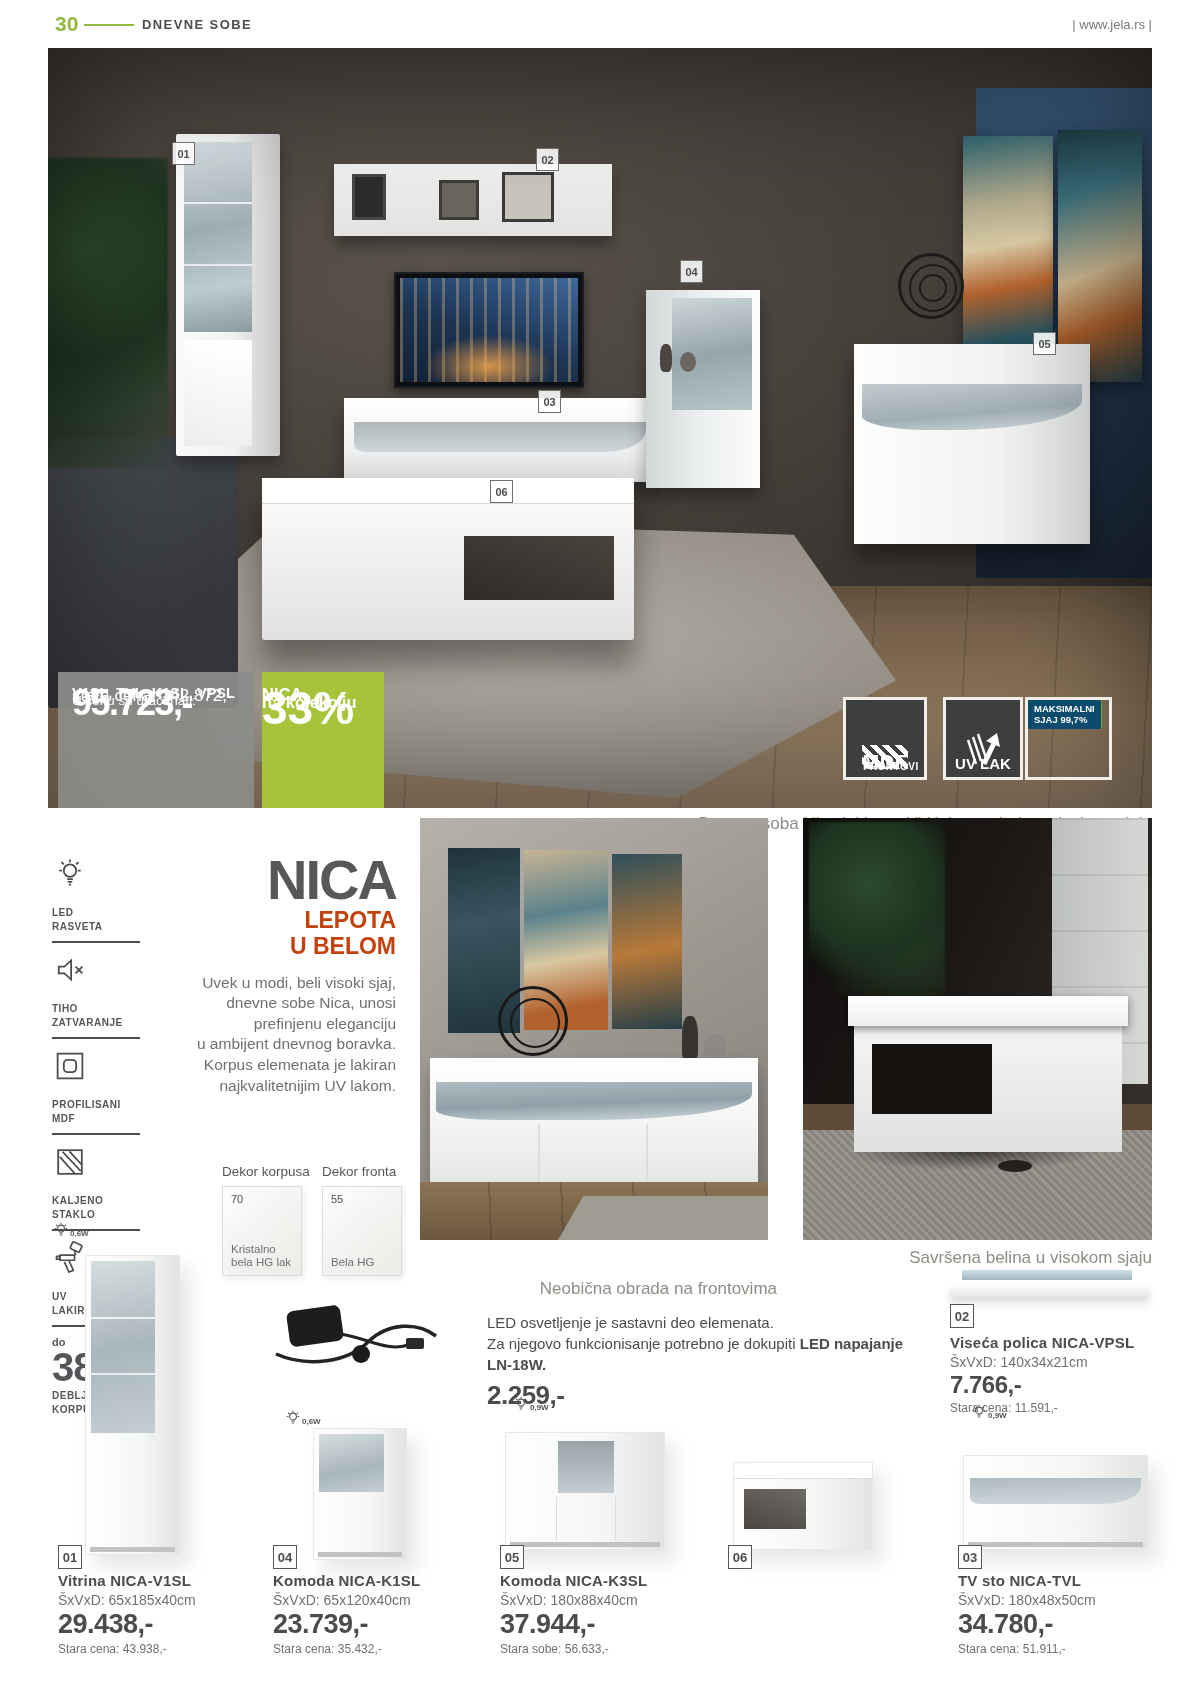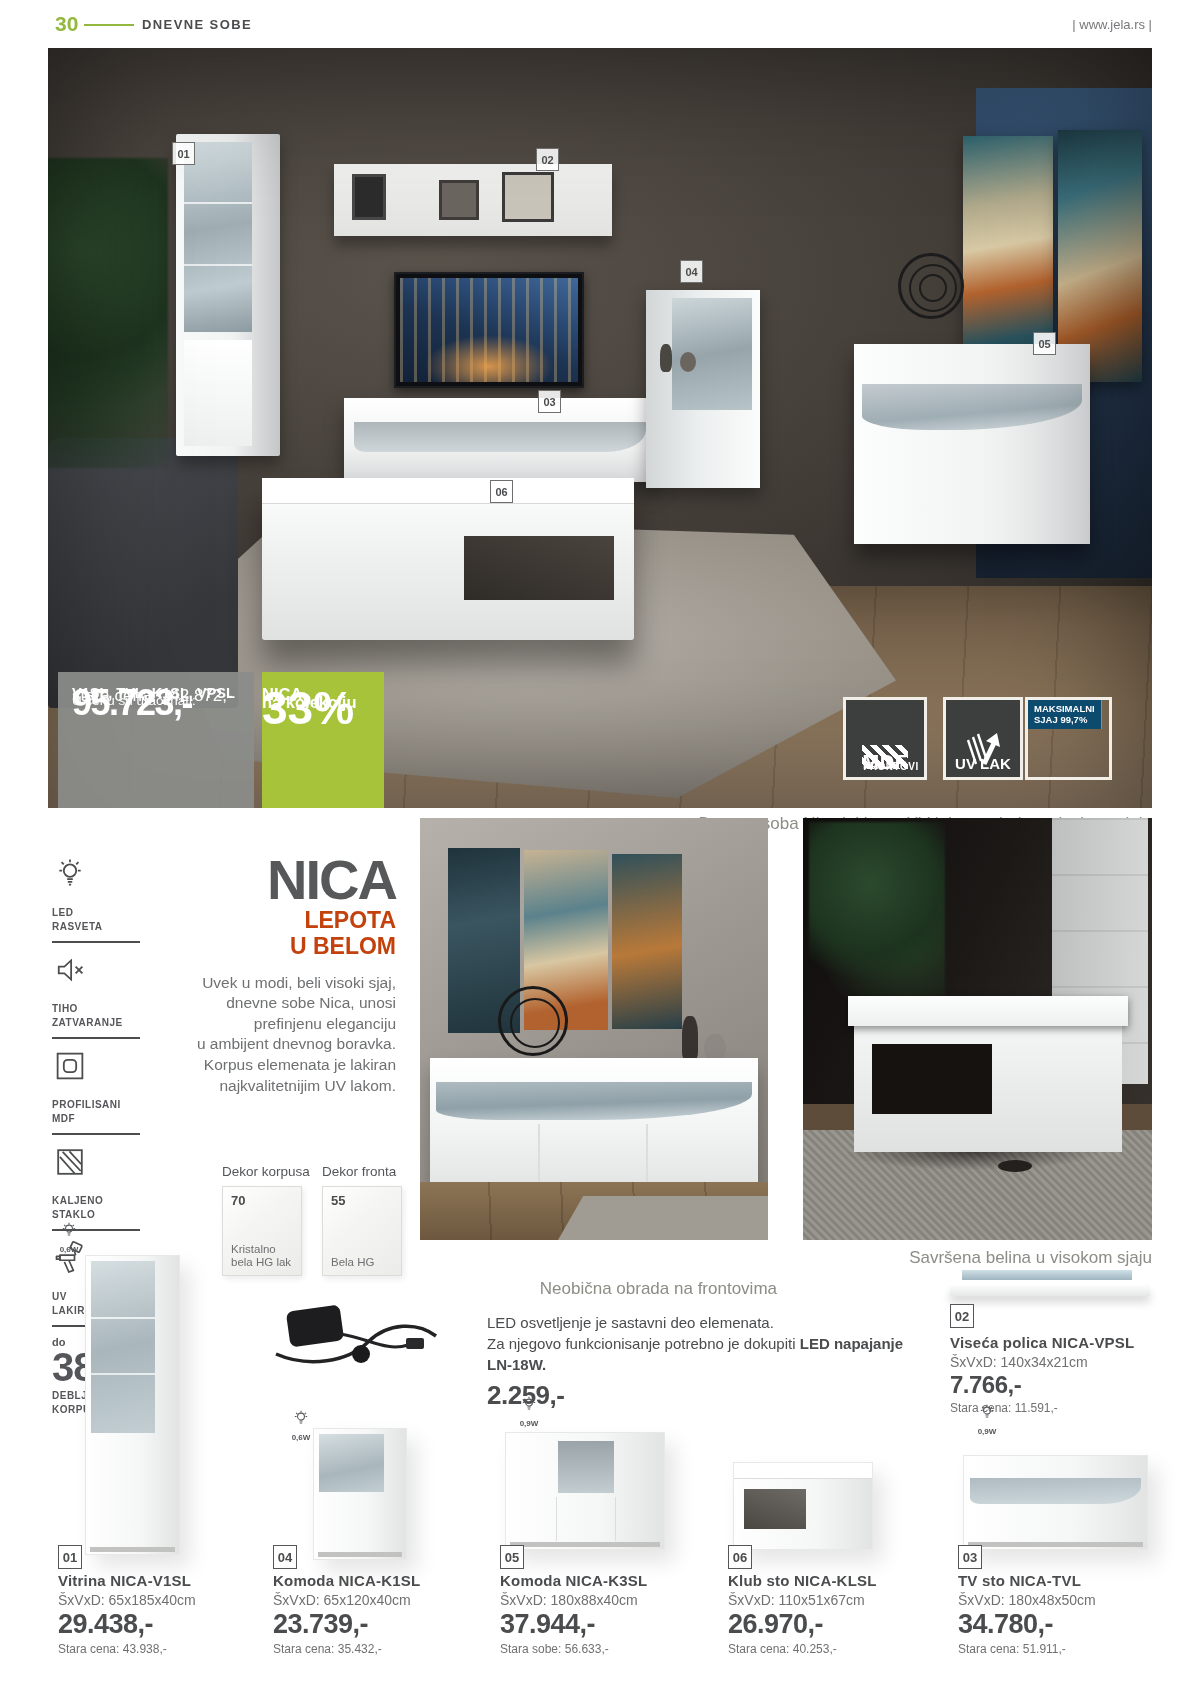--- a/index.html
+++ b/index.html
@@ -122,21 +122,21 @@
   .col-title { font-size:56px; font-weight:bold; letter-spacing:-2px; color:#57585a; line-height:1; }
   .col-sub { font-size:23px; font-weight:bold; color:#c2410c; line-height:1.12; }
   .col-desc { margin-top:13px; font-size:15.5px; color:#6f7072; line-height:1.33; white-space:pre-line; }
 
   
   .dec-head { position:absolute; top:1164px; font-size:13.5px; color:#55565a; }
   #dec-head-korpus { left:222px; } #dec-head-front { left:322px; }
   .swatch { position:absolute; top:1186px; width:80px; height:90px;
     background:linear-gradient(140deg,#ffffff 0%, #f5f5f3 40%, #ebebe8 100%); border:1px solid #dcdcd8; box-shadow:2px 3px 6px rgba(0,0,0,.08); }
   #swatch-korpus { left:222px; } #swatch-front { left:322px; }
-  .sw-code { position:absolute; top:6px; left:8px; font-size:13px; font-weight:bold; color:#4b4c4e; }
+  .sw-code { position:absolute; top:6px; left:8px; font-size:11px; font-weight:normal; color:#4b4c4e; }
   .sw-name { position:absolute; bottom:6px; left:8px; right:3px; font-size:11.5px; color:#6f7072; line-height:1.15; white-space:pre-line; }
 
   
   #photo-left { position:absolute; left:420px; top:818px; width:348px; height:422px; overflow:hidden;
     background:linear-gradient(150deg,#b6b1ab 0%, #9d9892 45%, #827d76 100%); }
   #photo-left div, #photo-right div { position:absolute; }
   #pl-art { left:28px; top:30px; width:235px; height:185px; }
   #pl-artA { left:0; top:0; width:72px; height:185px; background:linear-gradient(170deg,#1f333c,#3a5560 40%,#20343c); }
   #pl-artB { left:76px; top:2px; width:84px; height:180px; background:linear-gradient(170deg,#c7b393 0%,#5b828c 35%,#d8c7a2 60%,#b2622e 85%); }
   #pl-artC { left:164px; top:6px; width:70px; height:175px; background:linear-gradient(170deg,#30505a,#b87939 55%,#273f48); }
@@ -185,21 +185,21 @@
   
   .ptag { position:absolute; width:24px; height:24px; background:#fff; border:1.5px solid #55565a; color:#4b4c4e;
     font-size:13px; font-weight:bold; display:flex; align-items:center; justify-content:center; }
   .pcol { position:absolute; width:210px; color:#4b4c4e; }
   .p-name { font-size:15px; font-weight:bold; letter-spacing:.2px; }
   .p-dims { font-size:14px; color:#6f7072; margin-top:3px; }
   .p-price { font-size:27px; font-weight:bold; letter-spacing:-.5px; margin-top:2px; line-height:1.05; }
   .p-old { font-size:12px; color:#6f7072; margin-top:4px; }
   #vpsl-col .p-price { font-size:24px; }
 
-  .watt { position:absolute; width:34px; color:#55565a; display:flex; flex-direction:column; align-items:center; }
+  .watt { position:absolute; width:34px; color:#55565a; display:flex; flex-direction:row; align-items:center; }
   .watt-label { font-size:8px; font-weight:bold; margin-top:1px; }
   #watt-v1sl{left:52px;top:1222px} #watt-k1sl{left:284px;top:1410px} #watt-k3sl{left:512px;top:1396px} #watt-tvl{left:970px;top:1404px}
 
   .furn { position:absolute; background:linear-gradient(90deg,#ffffff 0%,#f5f6f6 60%,#e2e3e3 100%);
     border:1px solid #e8e8e6; box-shadow:10px 12px 20px rgba(0,0,0,.10); }
   .furn div { position:absolute; }
   .plinth { left:4px; right:4px; bottom:2px; height:5px; background:#c2c3c1; }
   #v1sl-img { left:85px; top:1255px; width:95px; height:300px; }
   #v1sl-img .glass { left:5px; top:5px; right:24px; height:172px;
     background:linear-gradient(168deg,#d5dee1 0%,#a9b6bb 50%,#c2ced2 100%); }
@@ -547,26 +547,20 @@
     <div class="p-dims">ŠxVxD: 65x120x40cm</div>
     <div class="p-price">23.739,-</div>
     <div class="p-old">Stara cena: 35.432,-</div>
   </div>
   <div class="pcol" id="pcol-3">
     <div class="p-name">Komoda NICA-K3SL</div>
     <div class="p-dims">ŠxVxD: 180x88x40cm</div>
     <div class="p-price">37.944,-</div>
     <div class="p-old">Stara sobe: 56.633,-</div>
   </div>
-  <div class="pcol" id="pcol-4">
-    <div class="p-name">Klub sto NICA-KLSL</div>
-    <div class="p-dims">ŠxVxD: 110x51x67cm</div>
-    <div class="p-price">26.970,-</div>
-    <div class="p-old">Stara cena: 40.253,-</div>
-  </div>
   <div class="pcol" id="pcol-5">
     <div class="p-name">TV sto NICA-TVL</div>
     <div class="p-dims">ŠxVxD: 180x48x50cm</div>
     <div class="p-price">34.780,-</div>
     <div class="p-old">Stara cena: 51.911,-</div>
   </div>
 
 </div>
 
 </body></html>

